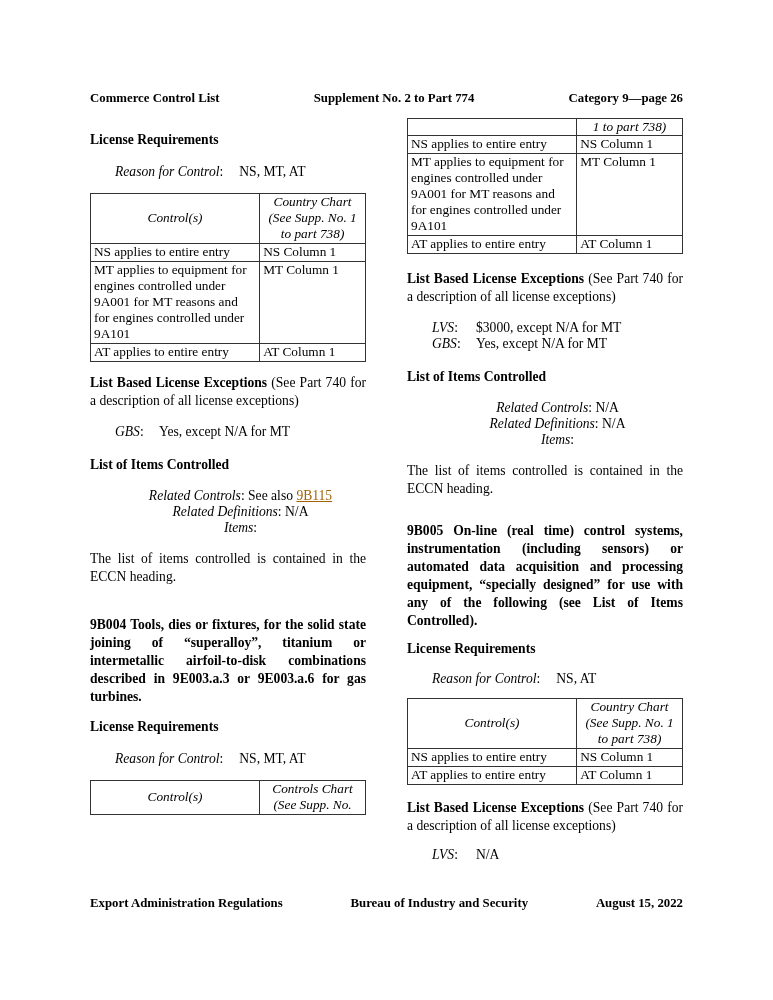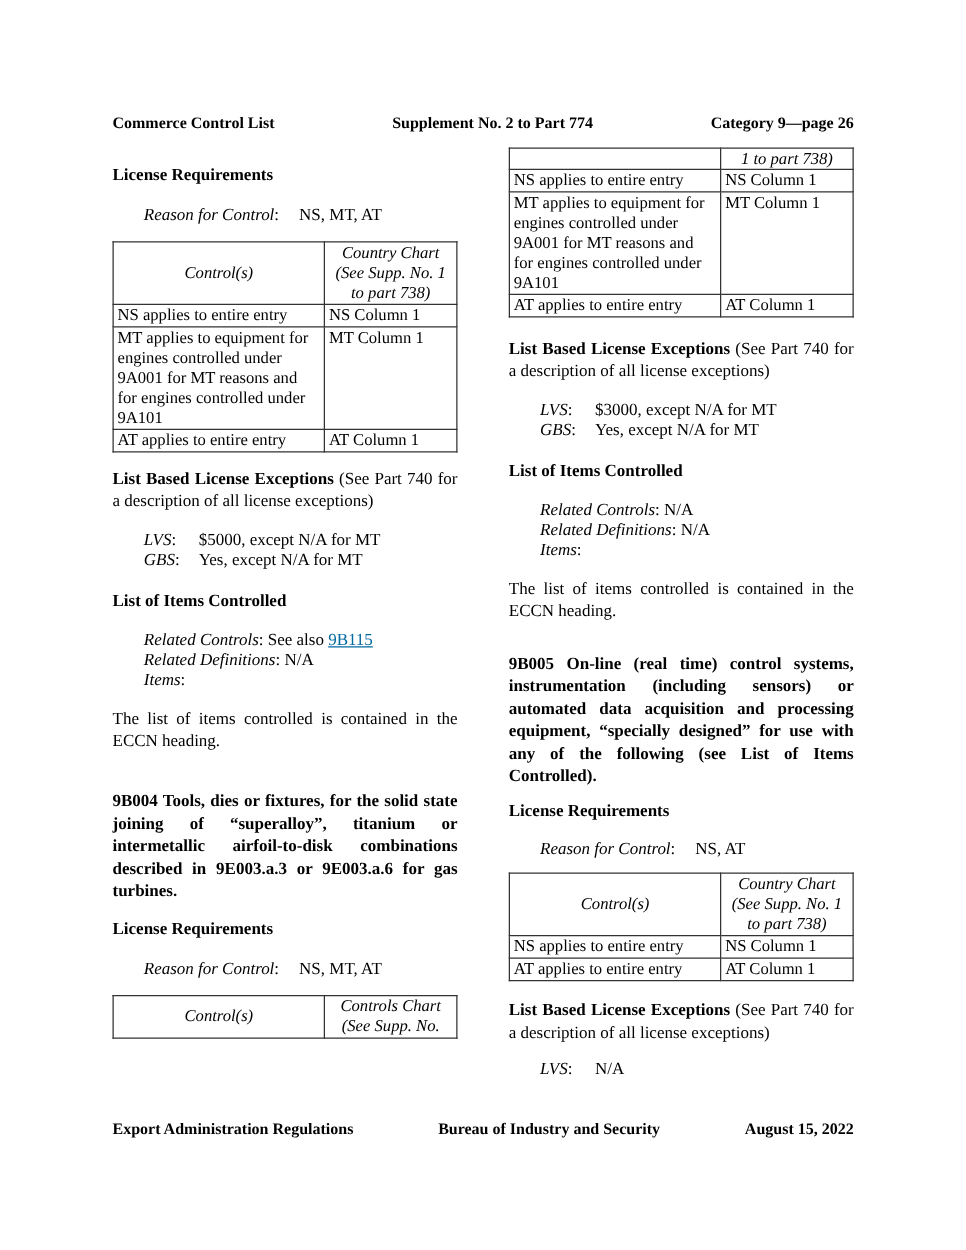--- a/index.html
+++ b/index.html
@@ -39,21 +39,21 @@
   }
   .ctable th { font-style:italic; text-align:center; vertical-align:middle; }
   .ctable td { vertical-align:top; text-align:left; }
   .ctable col.c1 { width:61.5%; }
   .ctable col.c2 { width:38.5%; }
   th.cont-head { padding:0 14px; }
 
   .kv { padding-left:25px; line-height:16px; }
   .kv-key { display:inline-block; min-width:44px; }
 
-  .rel { padding-left:25px; line-height:16px; }
+  .rel { padding-left:25px; line-height:16px;text-align:center; }
 
   a.eccn-link { text-decoration:underline; cursor:pointer; }
 </style>
 </head>
 <body>
 
 <div class="page">
 
   <div class="pg-header">
     <span>Commerce Control List</span>
@@ -89,28 +89,27 @@
       <tr>
         <td>AT applies to entire entry</td>
         <td>AT Column 1</td>
       </tr>
     </tbody>
       </table>
 
     <p class="just mt12"><span class="bold">List Based License Exceptions</span><span> (See Part 740 for a description of all license exceptions)</span></p>
 
     <div class="kv mt14">
-      <div><span class="kv-key"><span class="i">LVS</span><span>:</span></span><span>$5000, except N/A for MT</span></div>
       <div><span class="kv-key"><span class="i">GBS</span><span>:</span></span><span>Yes, except N/A for MT</span></div>
     </div>
 
     <p class="heading mt16">List of Items Controlled</p>
 
     <div class="rel mt14">
-      <div><span class="i">Related Controls</span><span>:</span><span> See also </span><a class="eccn-link" style="color: #0369a1;">9B115</a></div>
+      <div><span class="i">Related Controls</span><span>:</span><span> See also </span><a class="eccn-link" style="color: #a16207;">9B115</a></div>
       <div><span class="i">Related Definitions</span><span>:</span> <span>N/A</span></div>
       <div><span class="i">Items</span><span>:</span></div>
     </div>
 
     <p class="just mt14">The list of items controlled is contained in the ECCN heading.</p>
 
     <p class="just bold mt30">9B004 Tools, dies or fixtures, for the solid state joining of “superalloy”, titanium or intermetallic airfoil-to-disk combinations described in 9E003.a.3 or 9E003.a.6 for gas turbines.</p>
 
     <p class="heading mt12">License Requirements</p>
 

